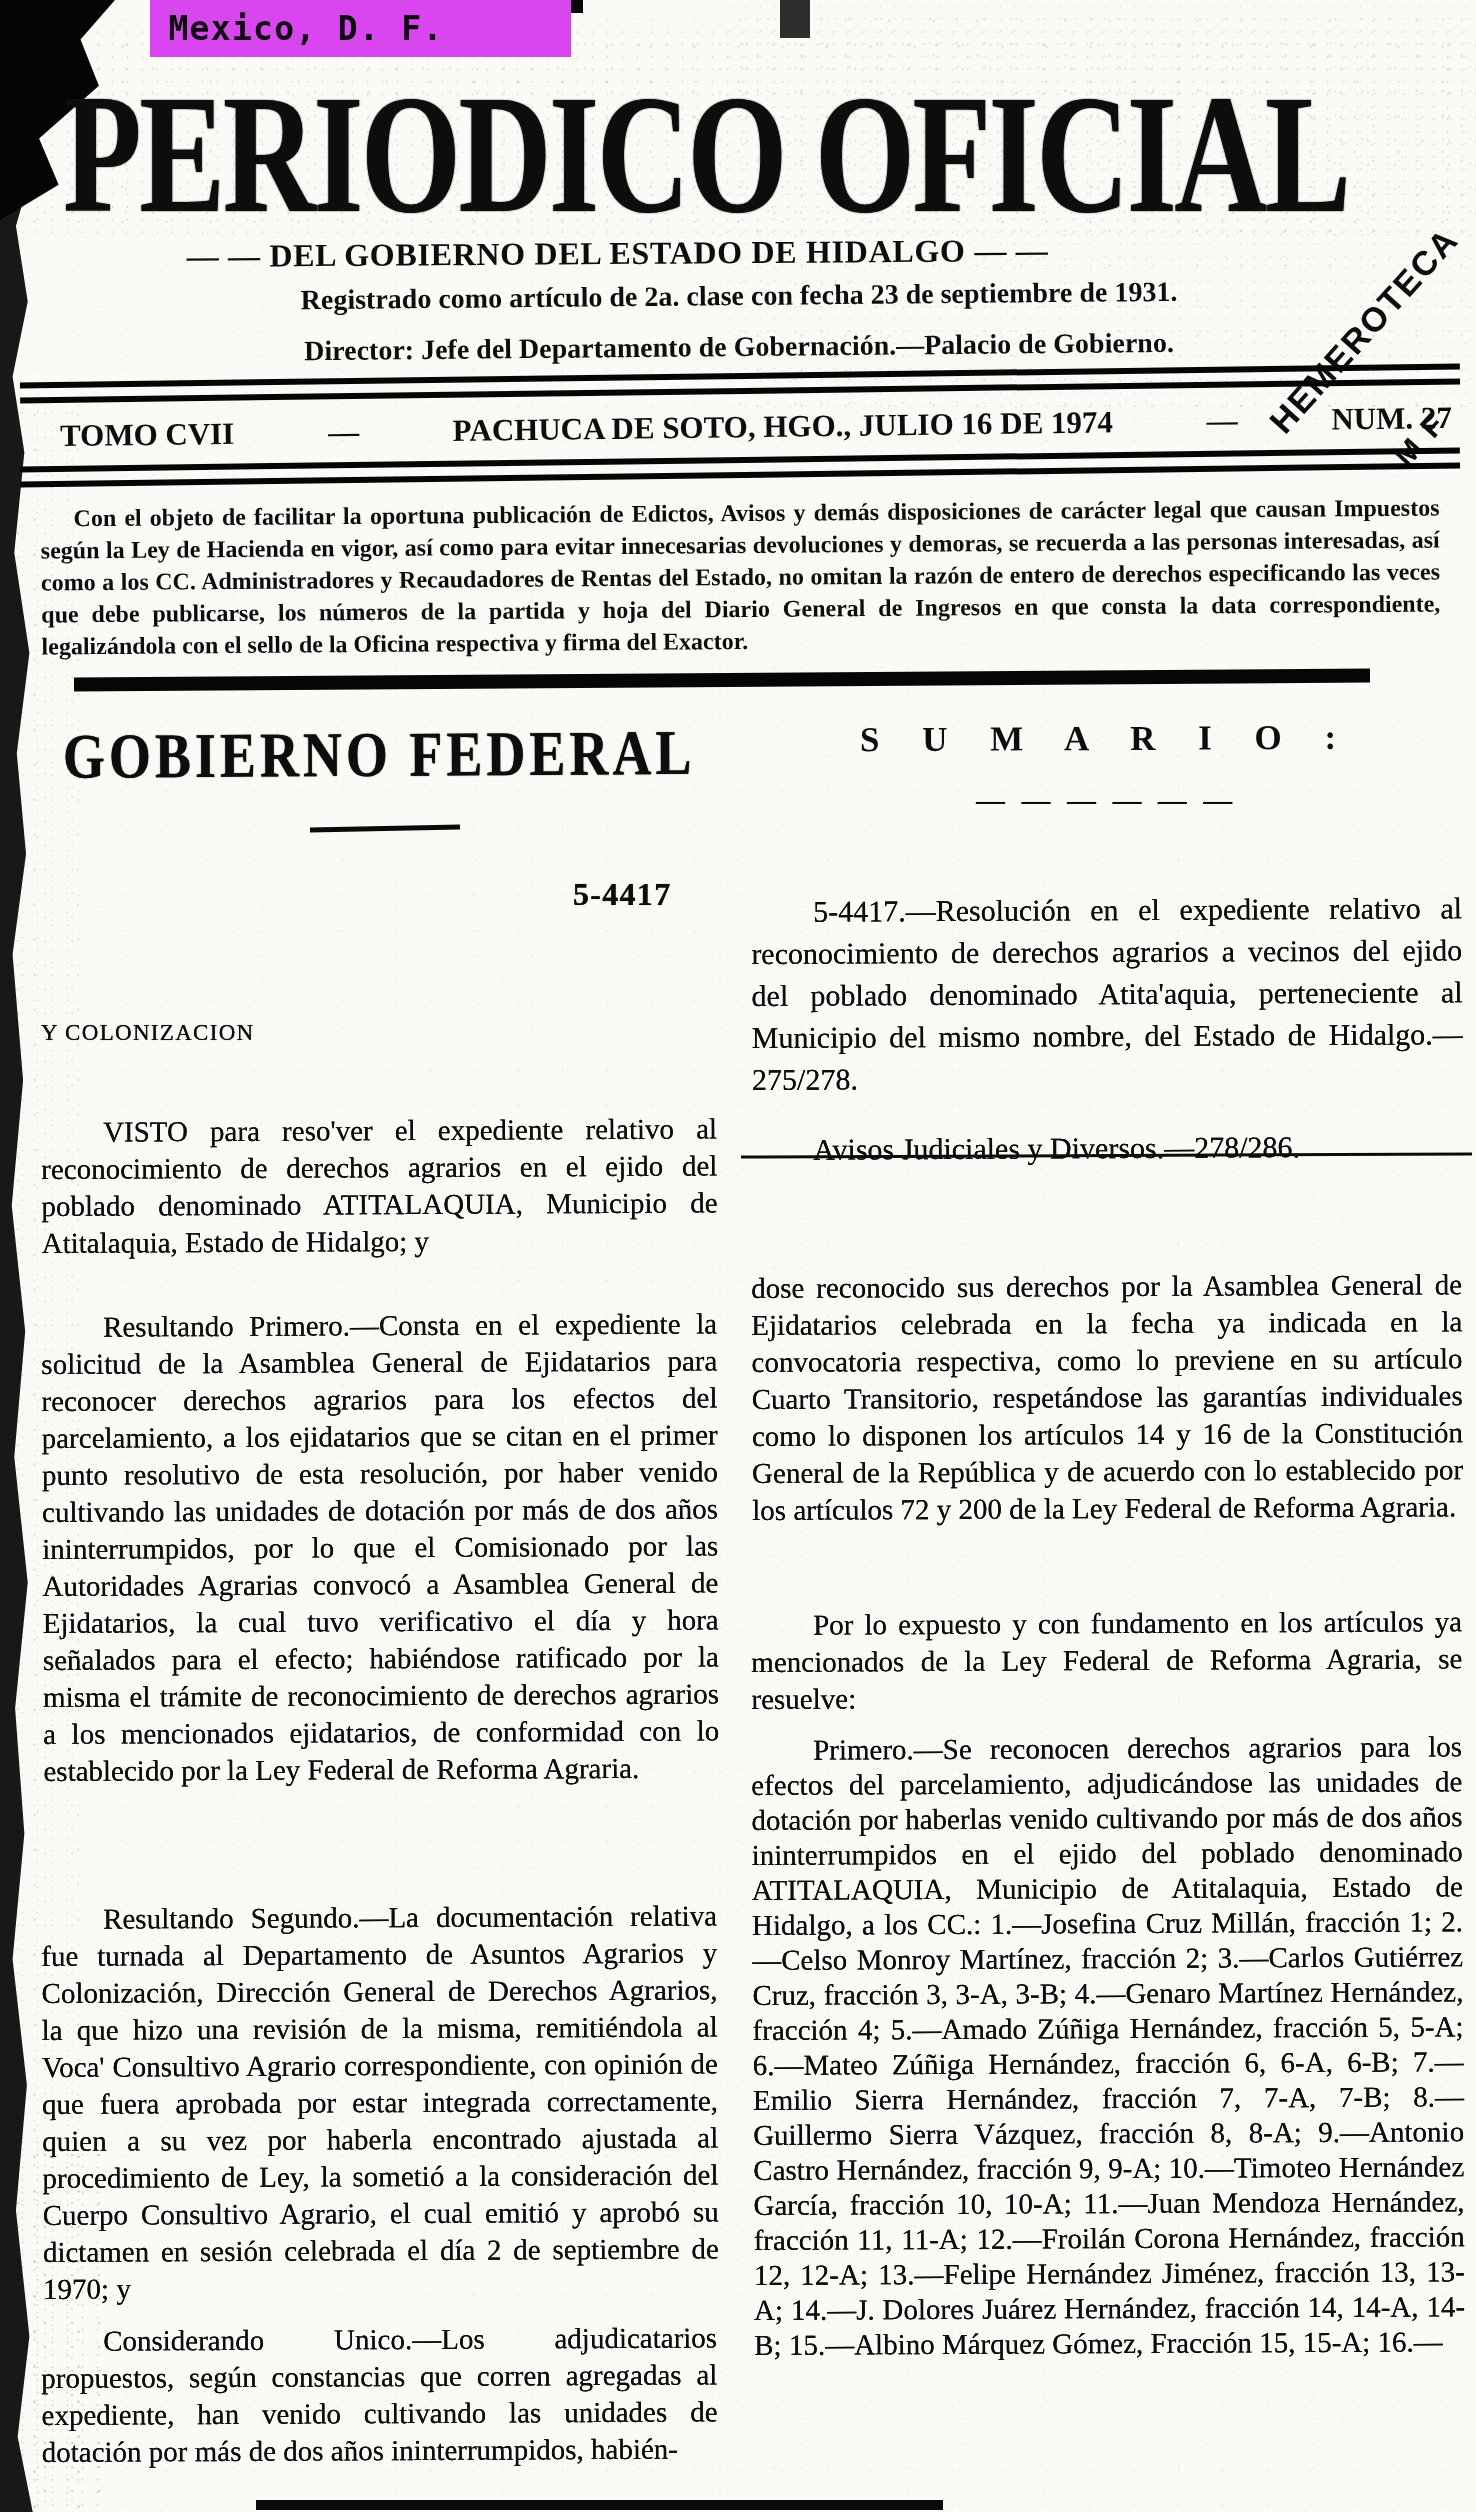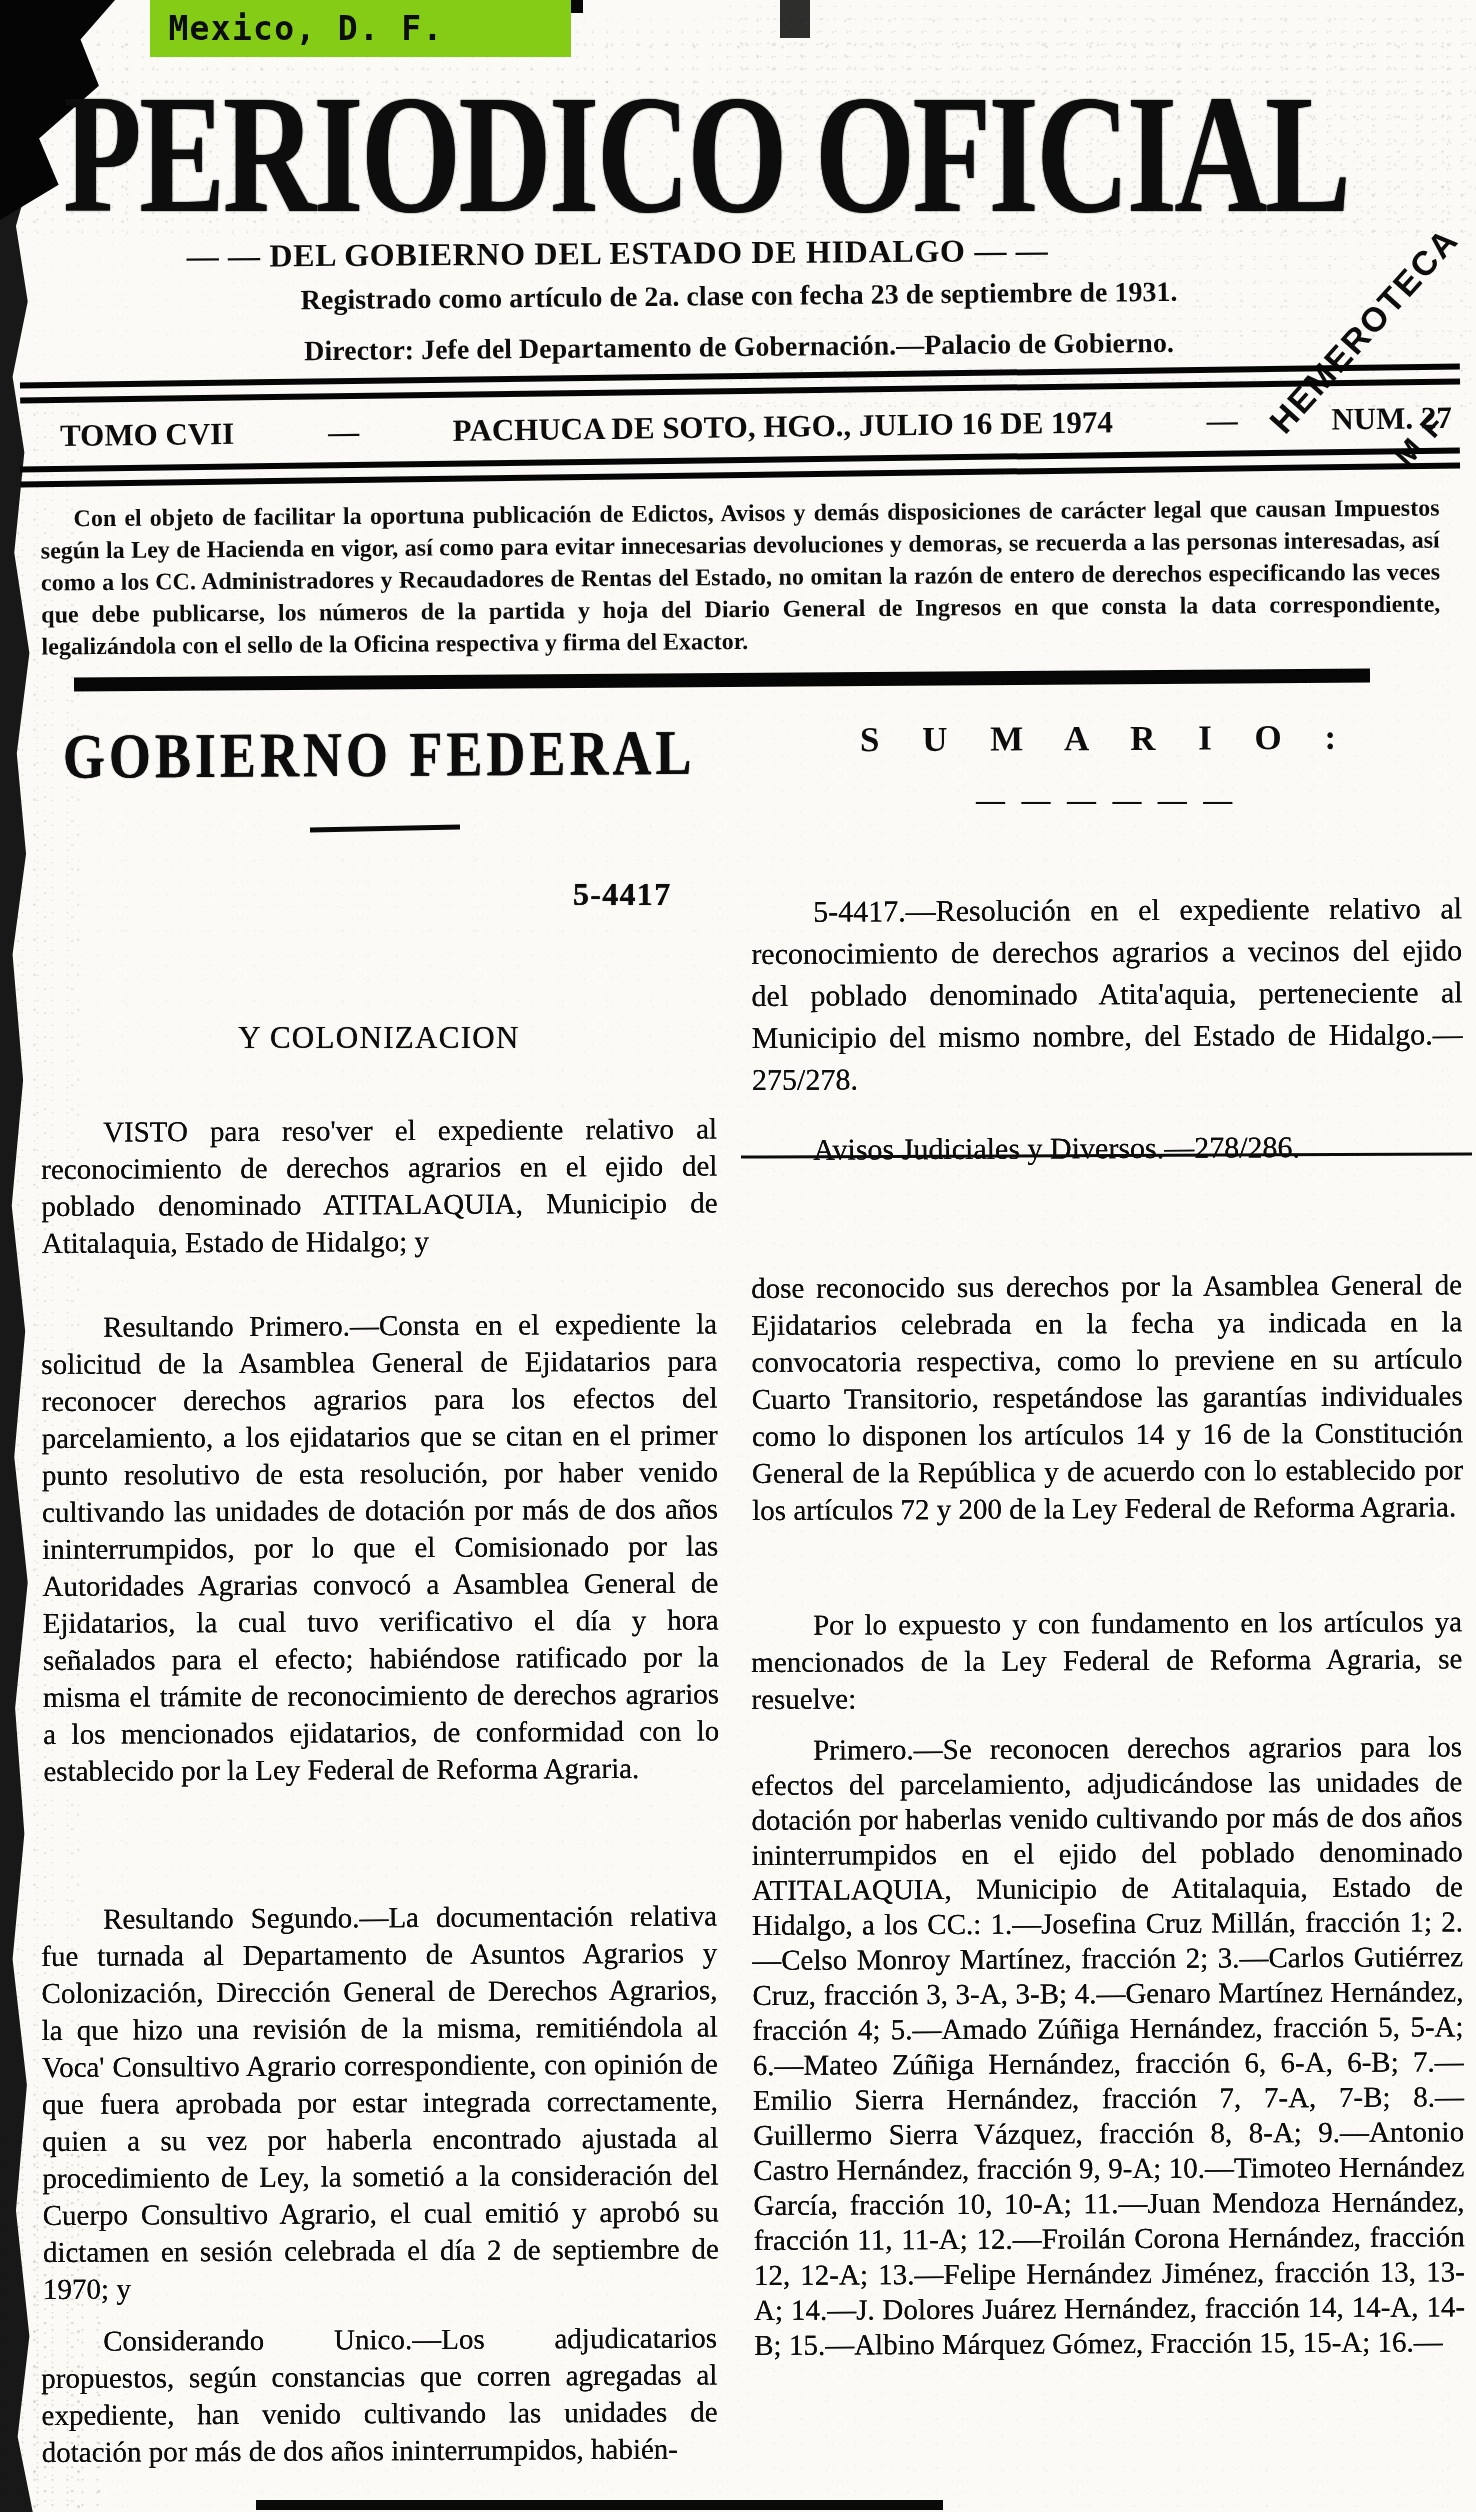--- a/index.html
+++ b/index.html
@@ -38,21 +38,21 @@
   
   .double-rule{position:absolute;left:20px;width:1440px;height:8.5px;
     border-top:6.6px solid #050505;border-bottom:6.6px solid #050505;transform:rotate(-0.75deg);}
   .rule-top{top:373px;}
   .rule-bottom{top:457px;}
   .thick-rule{position:absolute;left:74px;top:673px;width:1296px;height:14px;background:#060606;transform:rotate(-0.4deg);}
   .gf-underline{position:absolute;left:310px;top:826px;width:150px;height:4.6px;background:#0a0a0a;transform:rotate(-1.2deg);}
   .col-rule{position:absolute;left:741px;top:1154px;width:731px;height:3.3px;background:#0c0c0c;transform:rotate(-0.25deg);}
   
   .addr-stamp{
-    position:absolute;left:150px;top:0;width:421px;height:57px;background:#84cc16;
+    position:absolute;left:150px;top:0;width:421px;height:57px;background:#d946ef;
     font-family:"DejaVu Sans Mono", monospace;font-weight:bold;font-size:33px;
     padding:9.2px 0 0 18.4px;box-sizing:border-box;letter-spacing:1.3px;
   }
   .masthead{
     position:absolute;left:63px;top:57px;width:1354px;white-space:nowrap;
     font-weight:bold;font-size:129px;letter-spacing:-2.6px;
     transform:scale(1.0,1.32);transform-origin:left top;
     text-shadow:0 0 1.3px #000;
   }
   .masthead-sub{
@@ -91,21 +91,21 @@
   
   .lcol{left:41px;width:676px;}
   .rcol{left:751px;width:711px;}
   .sec-title{
     position:absolute;top:718px;text-align:center;font-weight:bold;font-size:54px;letter-spacing:4px;
     transform:scale(1,1.18) rotate(-0.3deg);transform-origin:center top;white-space:nowrap;
     text-shadow:0 0 1px #000;
   }
   .doc-num{position:absolute;left:573px;top:876px;font-size:32px;letter-spacing:1.3px;text-shadow:0 0 0.7px #000;font-weight:bold;}
   .dept1{position:absolute;top:949px;text-align:center;font-size:31px;letter-spacing:1.3px;text-shadow:0 0 0.7px #000;white-space:nowrap;}
-  .dept2{position:absolute;top:1020px;text-align:center;font-size:31px;letter-spacing:1.3px;text-shadow:0 0 0.7px #000;}
+  .dept2{position:absolute;top:1020px;font-size:23px;letter-spacing:1.3px;text-shadow:0 0 0.7px #000;}
   .sumario-title{
     position:absolute;top:719px;text-align:center;font-weight:bold;font-size:35px;letter-spacing:17px;
     transform:rotate(-0.3deg);
   }
   .sumario-divider{position:absolute;top:784px;text-align:center;font-weight:bold;font-size:29px;letter-spacing:4.6px;}
   .para{
     position:absolute;text-align:justify;font-size:29px;line-height:37px;
     text-shadow:0 0 0.5px #000;transform:rotate(-0.3deg);transform-origin:left top;
   }
   .indent{text-indent:62px;}

